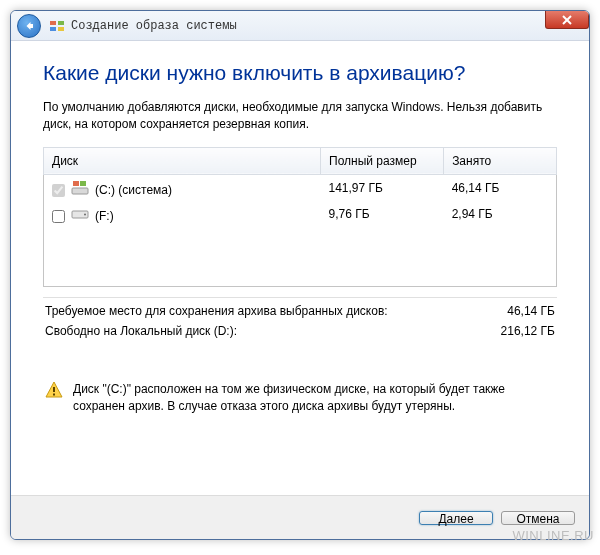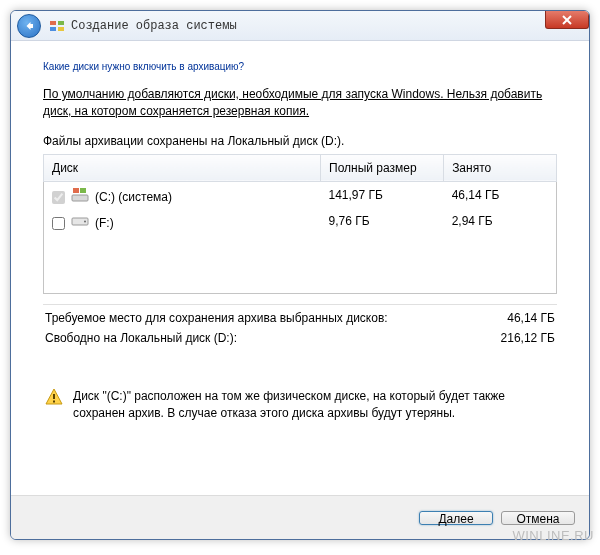--- a/index.html
+++ b/index.html
@@ -63,28 +63,27 @@
       align-items: center;
       justify-content: center;
       cursor: pointer;
     }
     .close-btn svg { width: 10px; height: 10px; stroke: #fff; stroke-width: 2; }
     .content {
       padding: 20px 32px 0 32px;
     }
     .heading {
       color: #003399;
-      font-size: 10px;
+      font-size: 21px;
       margin-bottom: 14px;
     }
     .desc {
       color: #000;
       margin-bottom: 14px;
       line-height: 1.4;
-      text-decoration: underline;
     }
     .saved-label { margin-bottom: 6px; }
     .disk-table {
       border: 1px solid #c4c4c4;
       width: 100%;
       border-collapse: collapse;
     }
     .disk-table th {
       background: linear-gradient(#fdfdfe, #eef2f7);
       border: 1px solid #d8dde4;
@@ -188,21 +187,20 @@
       <svg viewBox="0 0 10 10">
           <line x1="1" y1="1" x2="9" y2="9"></line>
           <line x1="9" y1="1" x2="1" y2="9"></line>
         </svg>
     </div>
   </div>
 
   <div class="content">
     <div class="heading">Какие диски нужно включить в архивацию?</div>
     <div class="desc">По умолчанию добавляются диски, необходимые для запуска Windows. Нельзя добавить диск, на котором сохраняется резервная копия.</div>
-    <div class="saved-label">Файлы архивации сохранены на Локальный диск (D:).</div>
 
     <table class="disk-table">
       <thead>
         <tr>
           <th>Диск</th>
           <th>Полный размер</th>
           <th>Занято</th>
         </tr>
       </thead>
       <tbody>

